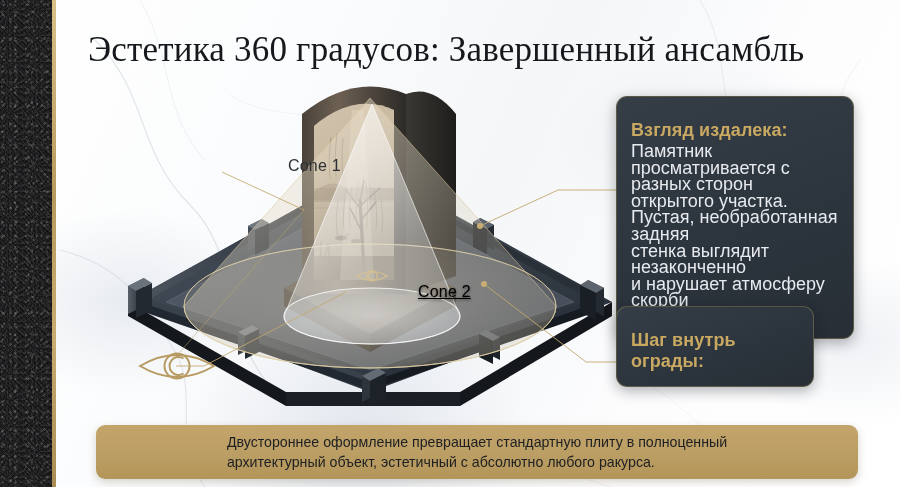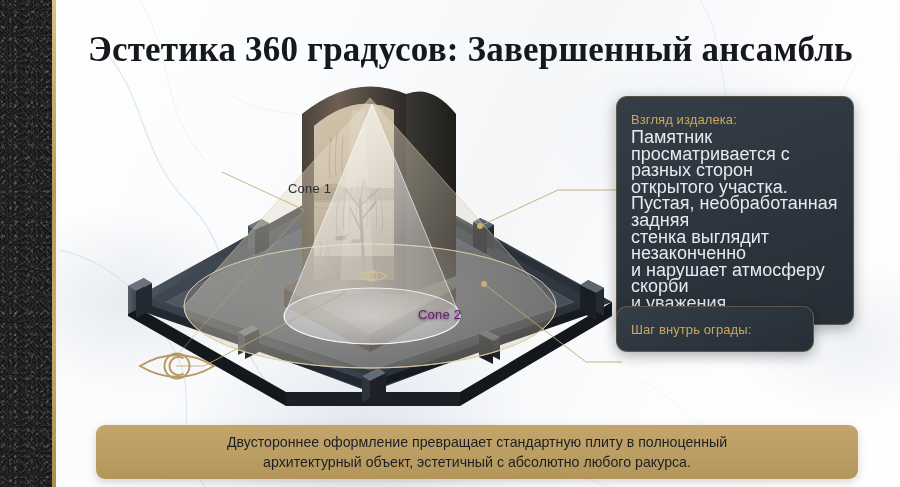--- a/index.html
+++ b/index.html
@@ -51,63 +51,63 @@
   .gold-rule{
     position:absolute;left:52px;top:0;width:4px;height:487px;
     background:linear-gradient(180deg,#d8c089 0%,#b99a5d 40%,#c9ab71 70%,#a98c52 100%);
   }
 
   
   .title{
     position:absolute;left:88px;top:28px;width:790px;
     font-family:"Liberation Serif","DejaVu Serif",serif;
     font-size:35px;line-height:44px;color:#15181c;
-    letter-spacing:.2px;white-space:nowrap;font-weight:bold;
+    letter-spacing:.2px;white-space:nowrap;
   }
 
   
   .stage{position:absolute;left:88px;top:80px;width:560px;height:330px;}
   .stage svg{display:block;position:absolute;left:0;top:0;}
 
   .cone-label{
-    position:absolute;color:#2b2f33;font-size:13px;
-    letter-spacing:.2px;white-space:nowrap;margin-top:24px;
-  }
-  .cone-label.light{color:#701a75;text-shadow:0 1px 3px rgba(0,0,0,.55);}
+    position:absolute;color:#2b2f33;font-size:16px;
+    letter-spacing:.2px;white-space:nowrap;
+  }
+  .cone-label.light{color:#000000;text-shadow:0 1px 3px rgba(0,0,0,.55);text-decoration:underline;}
 
   
   .callout{
     position:absolute;border-radius:11px;
     background:linear-gradient(160deg,#353d47 0%,#2c343d 55%,#272e36 100%);
     border:1px solid rgba(201,169,97,.30);
     box-shadow:0 4px 14px rgba(10,14,20,.32);
     padding:11px 14px 12px 14px;box-sizing:border-box;
   }
   .callout .ttl{
-    color:#c9a961;font-size:13px;font-weight:normal;
-    margin:4px 0 2px 0;letter-spacing:.1px;
+    color:#c9a961;font-size:18px;font-weight:bold;
+    margin:12px 0 2px 0;letter-spacing:.1px;
   }
   .callout .body{
     color:#e7eaee;font-size:18px;line-height:16.6px;
     margin:0;white-space:pre-line;
   }
   #callout-1{left:616px;top:96px;width:238px;}
   #callout-2{left:616px;top:306px;width:198px;}
 
   
   .banner{
     position:absolute;left:96px;top:425px;width:762px;height:54px;
     border-radius:9px;
     background:linear-gradient(180deg,#c3a56c 0%,#bb9e63 55%,#b3955a 100%);
     box-shadow:0 3px 9px rgba(80,64,32,.22);
     display:flex;align-items:center;justify-content:center;
     box-sizing:border-box;
   }
   .banner p{
-    margin:14px;text-align:center;color:#1d1f22;
+    margin:14px;color:#1d1f22;
     font-size:14.2px;line-height:20px;white-space:pre-line;
   }
 </style>
 </head>
 <body>
 
 <div id="slide">
 
   <div class="marble"></div>
   <div class="vein" style="inset:0">

